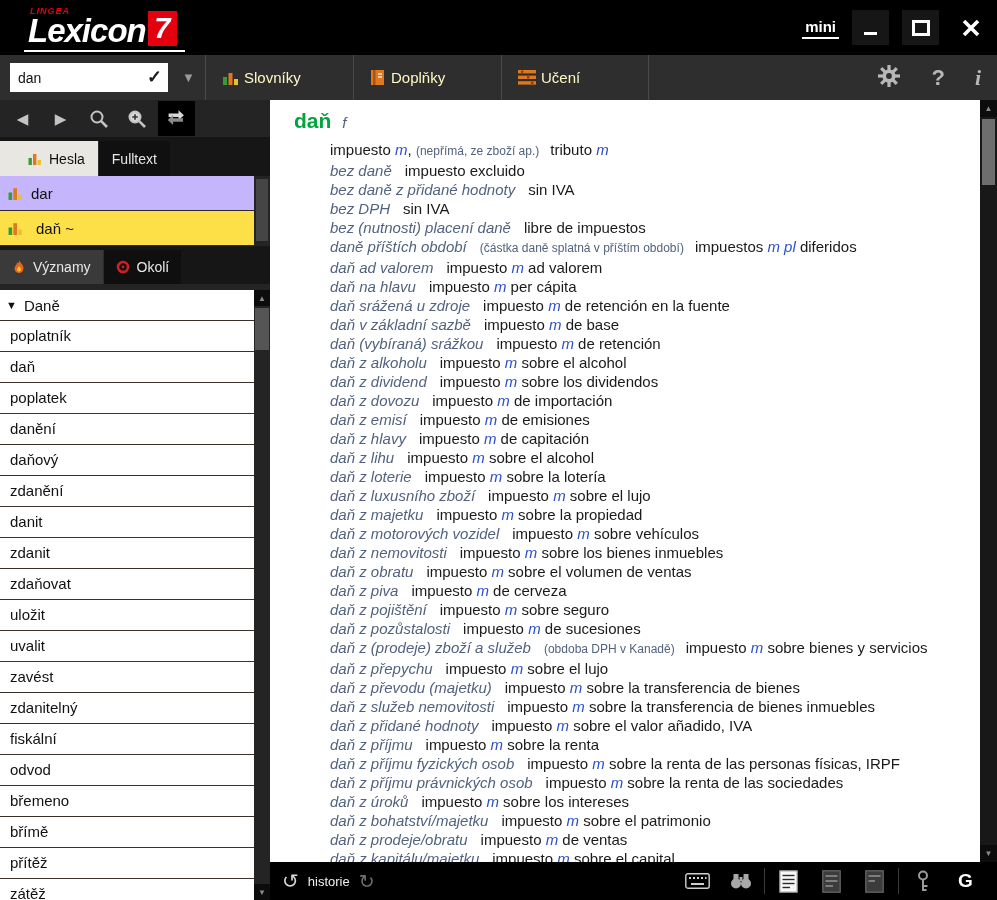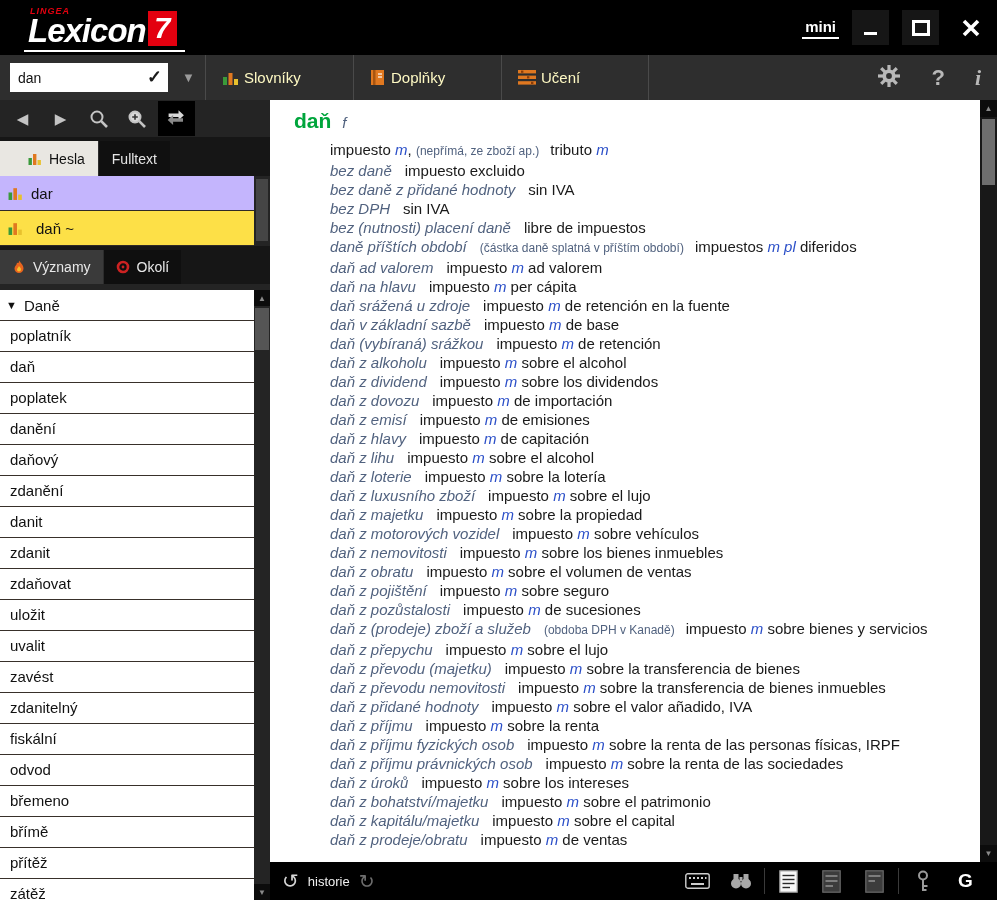--- a/index.html
+++ b/index.html
@@ -317,34 +317,35 @@
         <div class="entry-line"><span class="seg-cz">daň z dovozu</span><span class="seg-es">impuesto </span><span class="seg-g">m</span><span class="seg-es"> de importación</span></div>
         <div class="entry-line"><span class="seg-cz">daň z emisí</span><span class="seg-es">impuesto </span><span class="seg-g">m</span><span class="seg-es"> de emisiones</span></div>
         <div class="entry-line"><span class="seg-cz">daň z hlavy</span><span class="seg-es">impuesto </span><span class="seg-g">m</span><span class="seg-es"> de capitación</span></div>
         <div class="entry-line"><span class="seg-cz">daň z lihu</span><span class="seg-es">impuesto </span><span class="seg-g">m</span><span class="seg-es"> sobre el alcohol</span></div>
         <div class="entry-line"><span class="seg-cz">daň z loterie</span><span class="seg-es">impuesto </span><span class="seg-g">m</span><span class="seg-es"> sobre la lotería</span></div>
         <div class="entry-line"><span class="seg-cz">daň z luxusního zboží</span><span class="seg-es">impuesto </span><span class="seg-g">m</span><span class="seg-es"> sobre el lujo</span></div>
         <div class="entry-line"><span class="seg-cz">daň z majetku</span><span class="seg-es">impuesto </span><span class="seg-g">m</span><span class="seg-es"> sobre la propiedad</span></div>
         <div class="entry-line"><span class="seg-cz">daň z motorových vozidel</span><span class="seg-es">impuesto </span><span class="seg-g">m</span><span class="seg-es"> sobre vehículos</span></div>
         <div class="entry-line"><span class="seg-cz">daň z nemovitosti</span><span class="seg-es">impuesto </span><span class="seg-g">m</span><span class="seg-es"> sobre los bienes inmuebles</span></div>
         <div class="entry-line"><span class="seg-cz">daň z obratu</span><span class="seg-es">impuesto </span><span class="seg-g">m</span><span class="seg-es"> sobre el volumen de ventas</span></div>
+        <div class="entry-line"><span class="seg-cz">daň z piva</span><span class="seg-es">impuesto </span><span class="seg-g">m</span><span class="seg-es"> de cerveza</span></div>
         <div class="entry-line"><span class="seg-cz">daň z pojištění</span><span class="seg-es">impuesto </span><span class="seg-g">m</span><span class="seg-es"> sobre seguro</span></div>
         <div class="entry-line"><span class="seg-cz">daň z pozůstalosti</span><span class="seg-es">impuesto </span><span class="seg-g">m</span><span class="seg-es"> de sucesiones</span></div>
         <div class="entry-line"><span class="seg-cz">daň z (prodeje) zboží a služeb</span><span class="seg-note">(obdoba DPH v Kanadě)</span><span class="seg-es">impuesto </span><span class="seg-g">m</span><span class="seg-es"> sobre bienes y servicios</span></div>
         <div class="entry-line"><span class="seg-cz">daň z přepychu</span><span class="seg-es">impuesto </span><span class="seg-g">m</span><span class="seg-es"> sobre el lujo</span></div>
         <div class="entry-line"><span class="seg-cz">daň z převodu (majetku)</span><span class="seg-es">impuesto </span><span class="seg-g">m</span><span class="seg-es"> sobre la transferencia de bienes</span></div>
-        <div class="entry-line"><span class="seg-cz">daň z převodu nemovitosti</span><span class="seg-es">impuesto </span><span class="seg-g">m</span><span class="seg-es"> sobre la transferencia de bienes inmuebles</span></div>
+        <div class="entry-line"><span class="seg-cz">daň z služeb nemovitosti</span><span class="seg-es">impuesto </span><span class="seg-g">m</span><span class="seg-es"> sobre la transferencia de bienes inmuebles</span></div>
         <div class="entry-line"><span class="seg-cz">daň z přidané hodnoty</span><span class="seg-es">impuesto </span><span class="seg-g">m</span><span class="seg-es"> sobre el valor añadido, IVA</span></div>
         <div class="entry-line"><span class="seg-cz">daň z příjmu</span><span class="seg-es">impuesto </span><span class="seg-g">m</span><span class="seg-es"> sobre la renta</span></div>
         <div class="entry-line"><span class="seg-cz">daň z příjmu fyzických osob</span><span class="seg-es">impuesto </span><span class="seg-g">m</span><span class="seg-es"> sobre la renta de las personas físicas, IRPF</span></div>
         <div class="entry-line"><span class="seg-cz">daň z příjmu právnických osob</span><span class="seg-es">impuesto </span><span class="seg-g">m</span><span class="seg-es"> sobre la renta de las sociedades</span></div>
         <div class="entry-line"><span class="seg-cz">daň z úroků</span><span class="seg-es">impuesto </span><span class="seg-g">m</span><span class="seg-es"> sobre los intereses</span></div>
         <div class="entry-line"><span class="seg-cz">daň z bohatství/majetku</span><span class="seg-es">impuesto </span><span class="seg-g">m</span><span class="seg-es"> sobre el patrimonio</span></div>
+        <div class="entry-line"><span class="seg-cz">daň z prodeje/obratu</span><span class="seg-es">impuesto </span><span class="seg-g">m</span><span class="seg-es"> de ventas</span></div>
         <div class="entry-line"><span class="seg-cz">daň z kapitálu/majetku</span><span class="seg-es">impuesto </span><span class="seg-g">m</span><span class="seg-es"> sobre el capital</span></div>
-        <div class="entry-line"><span class="seg-cz">daň z prodeje/obratu</span><span class="seg-es">impuesto </span><span class="seg-g">m</span><span class="seg-es"> de ventas</span></div>
       </div>
   </div>
   <div class="main-scroll">
     <div class="scroll-arrow">▲</div>
     <div class="main-thumb"></div>
     <div class="scroll-arrow bottom">▼</div>
   </div>
 </div>
 
 <div class="statusbar">

